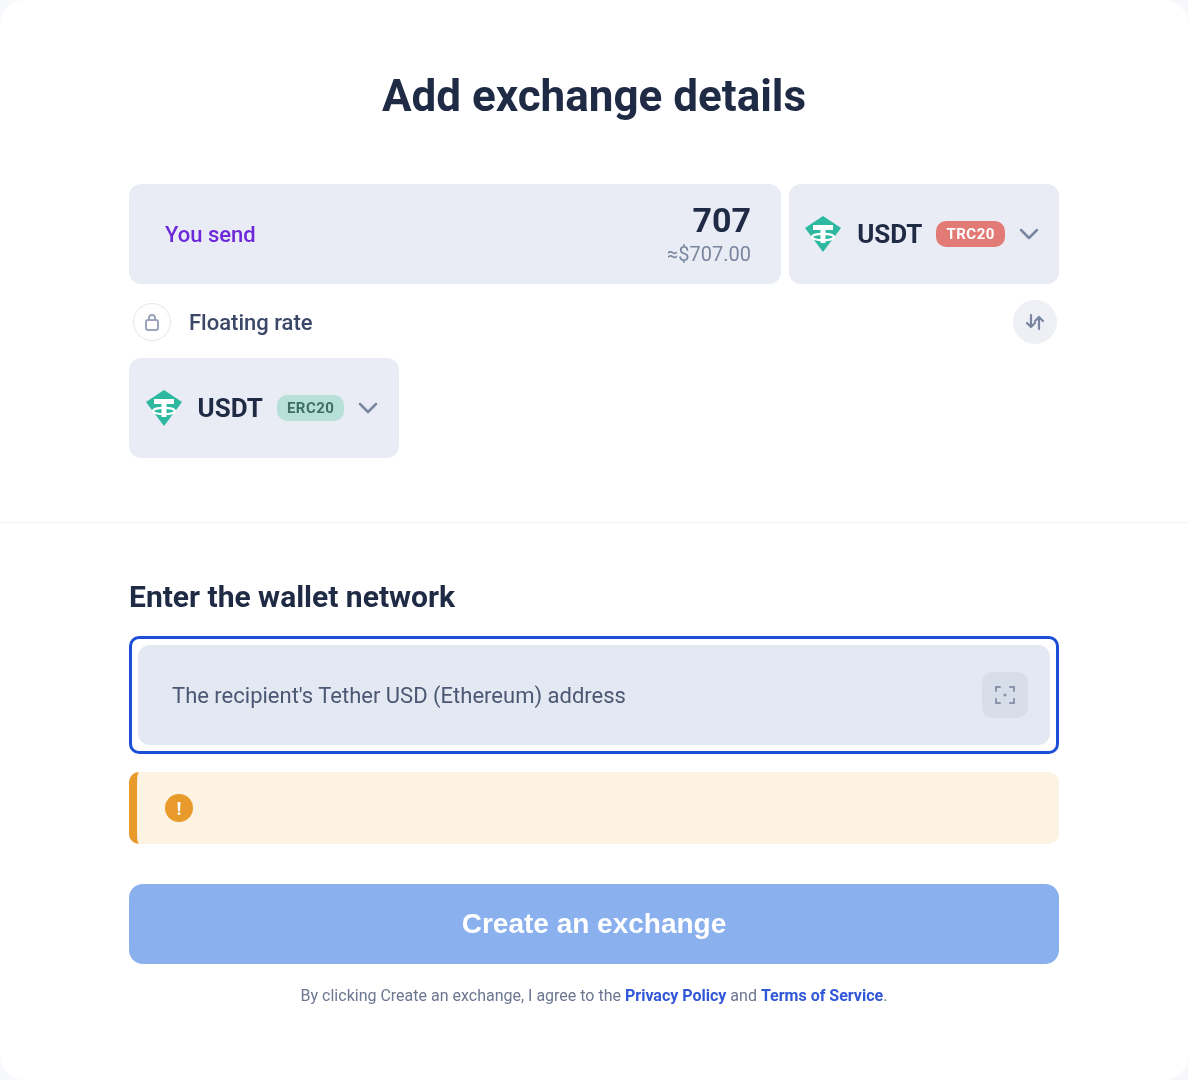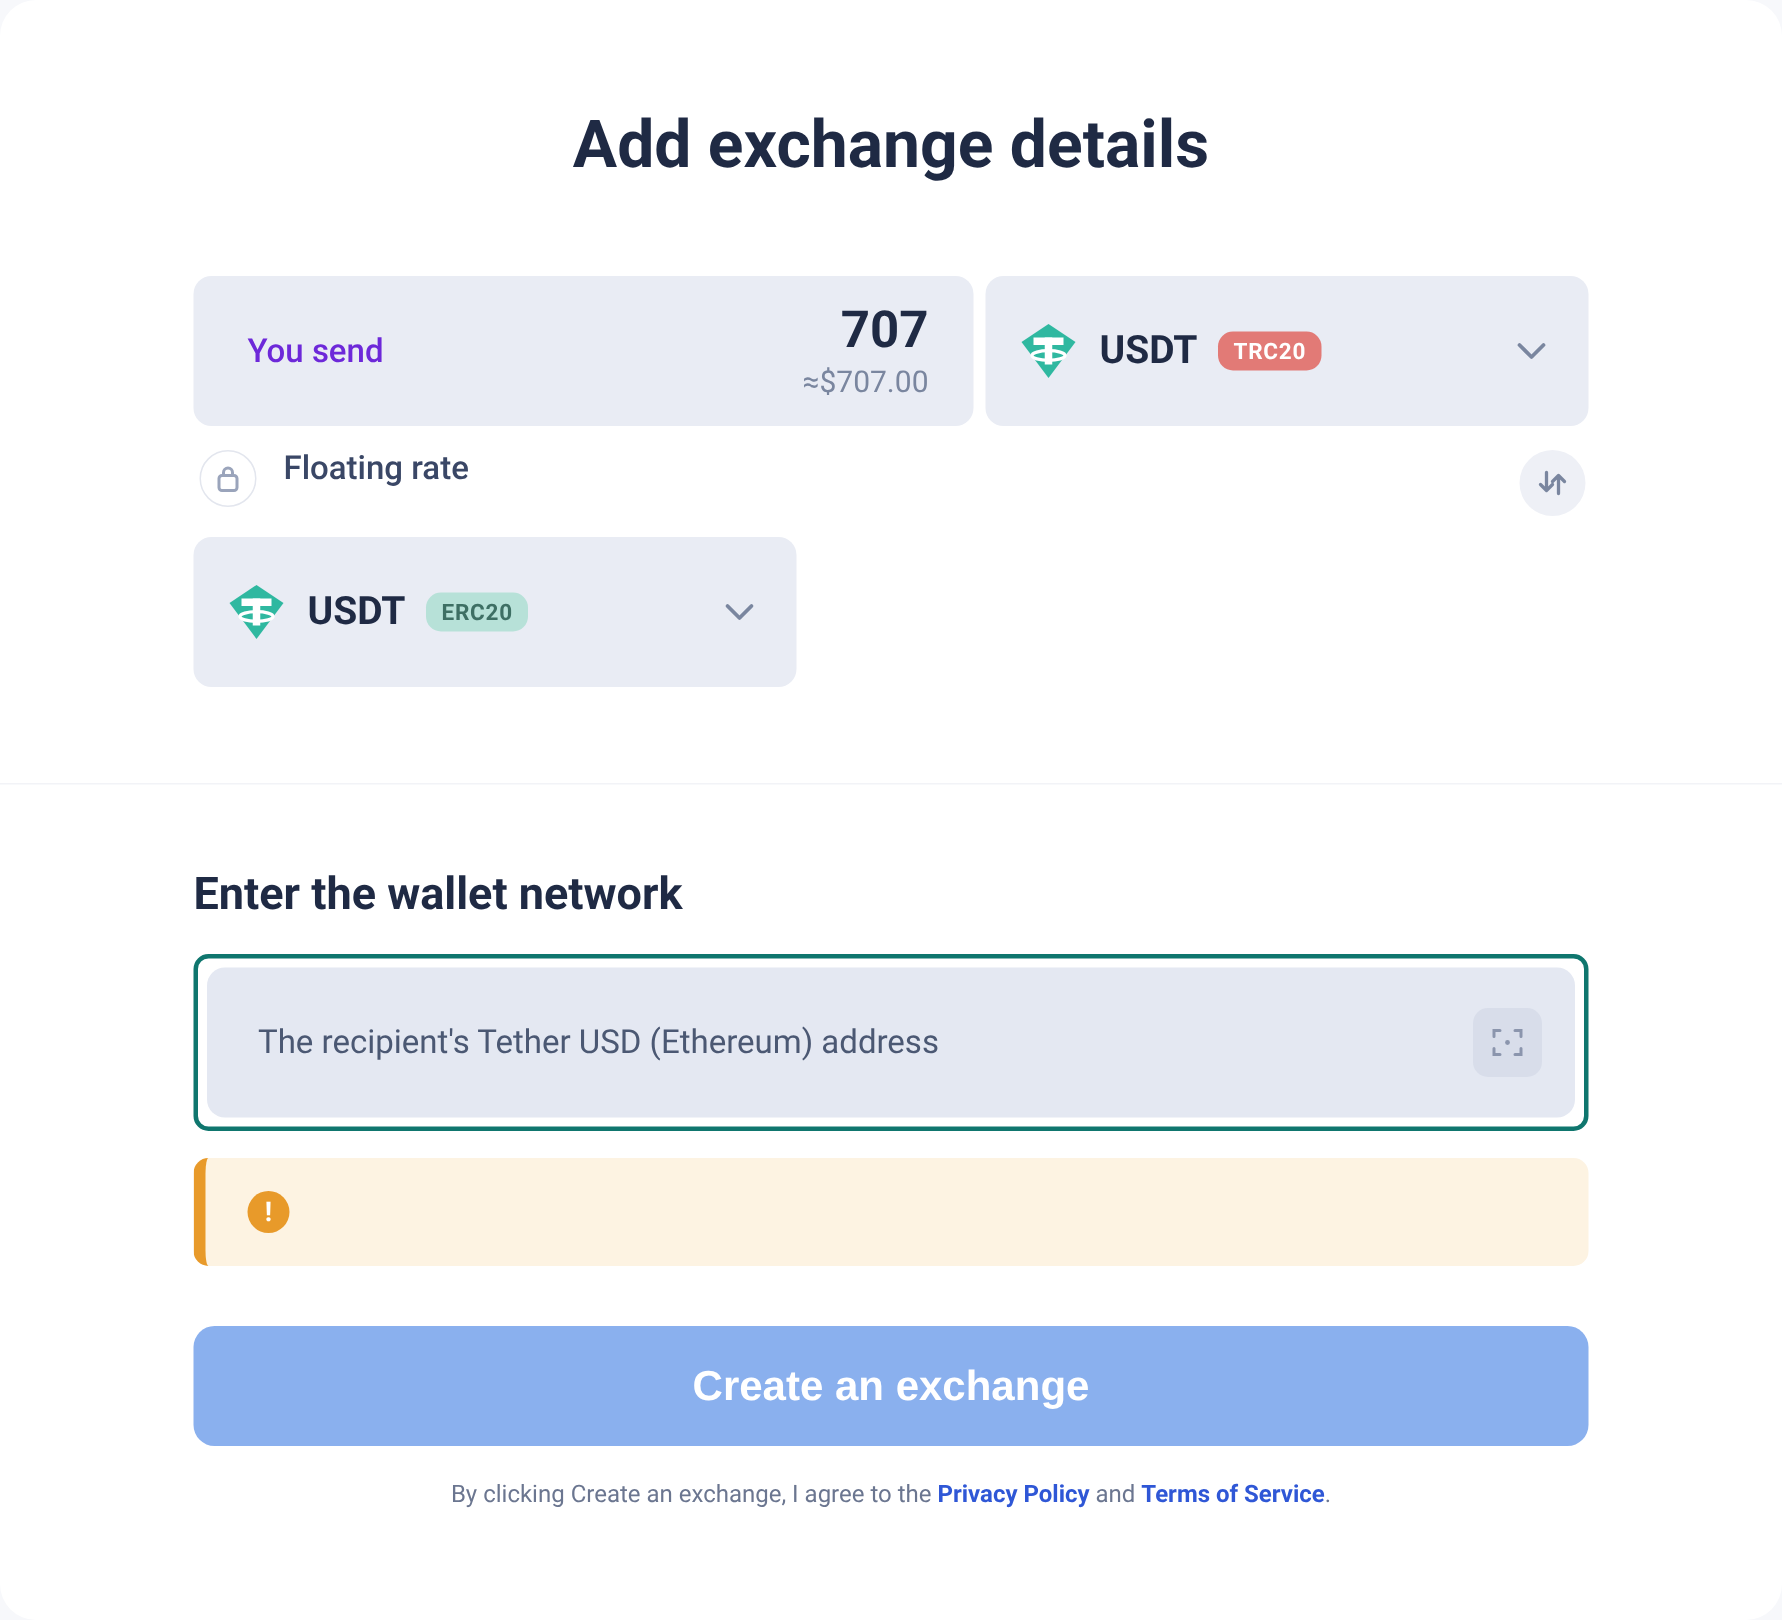--- a/index.html
+++ b/index.html
@@ -58,21 +58,21 @@
     line-height: 1.1;
   }
   .amount-sub {
     font-size: 20px;
     color: #7a869f;
     margin-top: 2px;
     margin-left: 32px;
   }
   .approx { color: #3a4766; }
   .currency-panel {
-    width: 402px;
+    width: 270px;
     padding: 0 28px 0 22px;
     gap: 14px;
     cursor: pointer;
     justify-content: center;
   }
   .coin-icon {
     width: 40px; height: 40px;
     display: flex; align-items: center; justify-content: center;
   }
   .currency-code {
@@ -88,20 +88,21 @@
     letter-spacing: 0.5px;
   }
   .badge-trc20 { background: #e27a76; color: #ffffff; }
   .badge-erc20 { background: #b7e1d8; color: #3e6f64; }
   .chevron {
     margin-left: auto;
     color: #7a869f;
   }
   .mid-row {
     display: flex;
+    align-items: center;
     padding: 16px 0 14px 4px;
     position: relative;
   }
   .lock-circle {
     width: 38px; height: 38px;
     border-radius: 50%;
     background: #ffffff;
     border: 1px solid #e3e6ee;
     display: flex; align-items: center; justify-content: center;
     color: #9aa4bb;
@@ -136,21 +137,21 @@
     width: 930px;
     margin: 0 auto;
   }
   .section-title {
     font-size: 30px;
     font-weight: 700;
     color: #1f2a44;
     margin-bottom: 22px;
   }
   .addr-wrap {
-    border: 3px solid #0f766e;
+    border: 3px solid #1d4ed8;
     border-radius: 10px;
     padding: 6px 6px;
     margin-bottom: 18px;
   }
   .addr-field {
     background: #e4e8f2;
     border-radius: 12px;
     height: 100px;
     display: flex;
     align-items: center;

